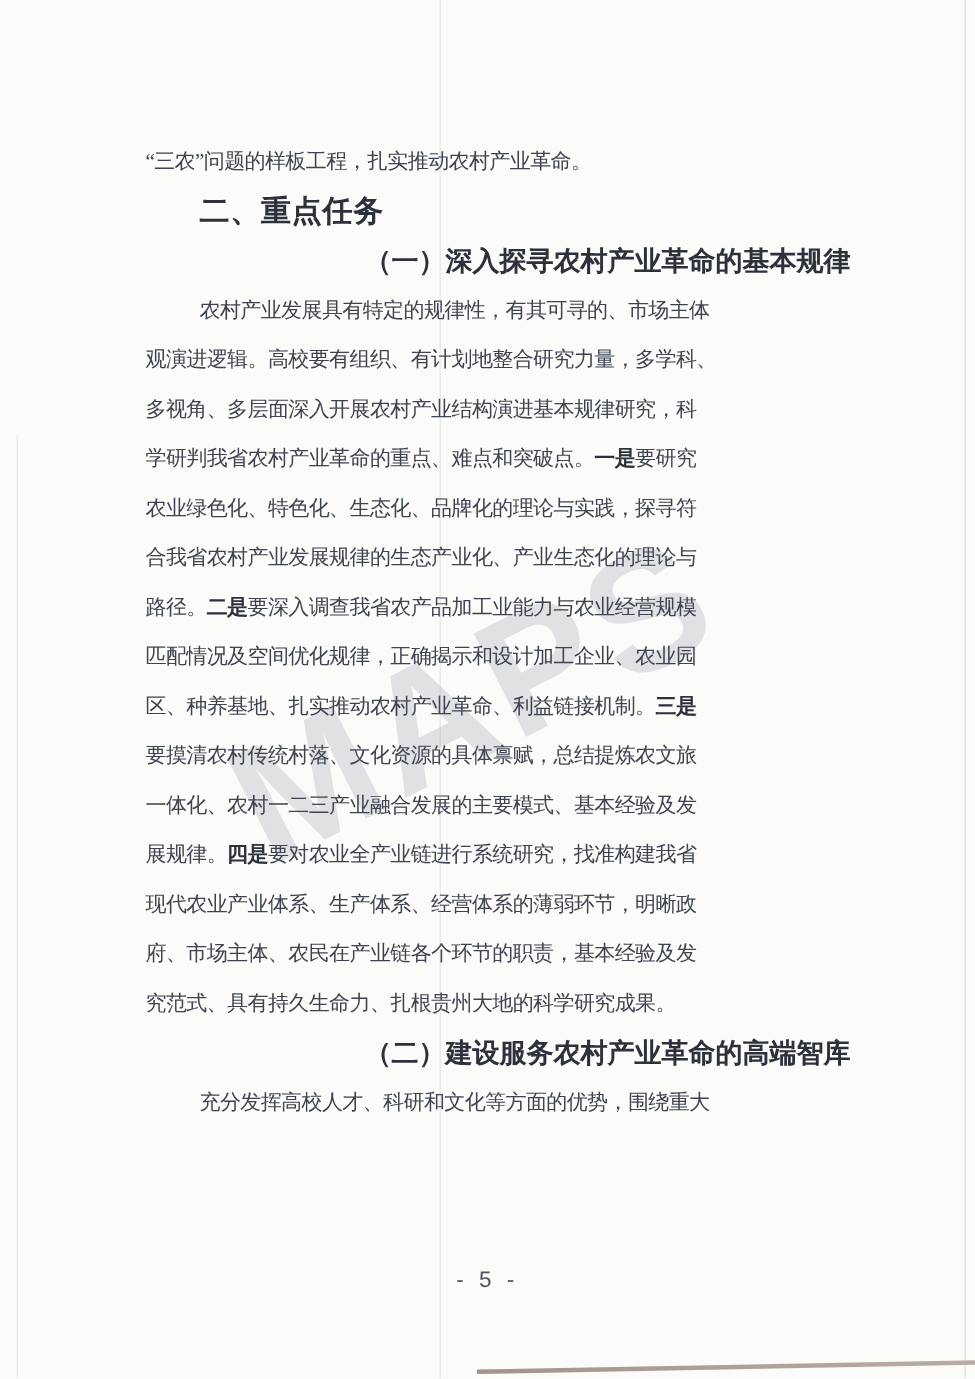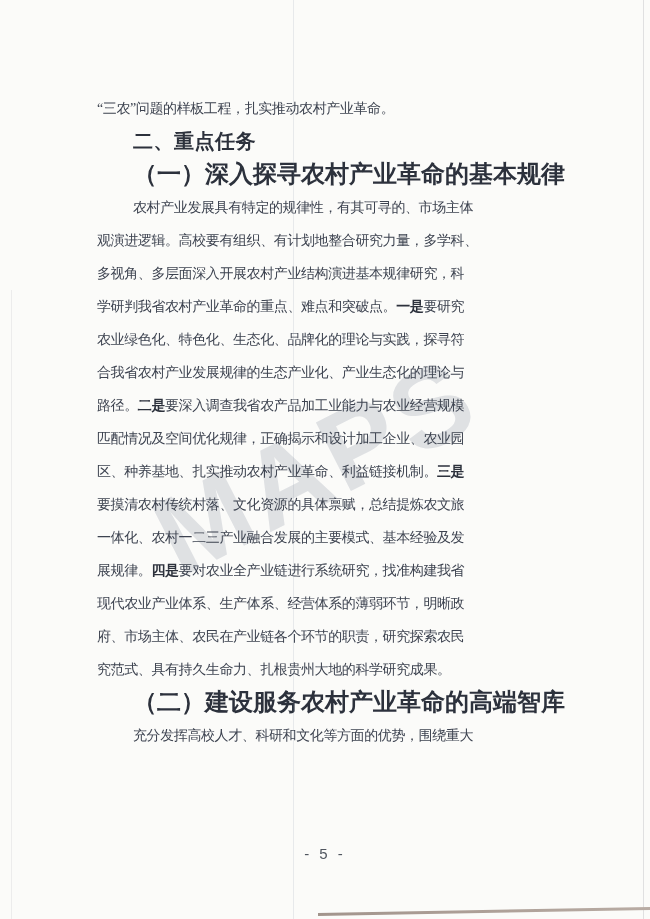--- a/index.html
+++ b/index.html
@@ -40,23 +40,24 @@
   .line.indent{ padding-left:36px; }
   .line.heading-1{
     font-family:"Liberation Sans","DejaVu Sans",sans-serif;
     font-weight:bold;
     font-size:20px;
     letter-spacing:0.5px;
     color:var(--heading);
   }
   .line.heading-2{
     font-weight:bold;
-    font-size:24px;
+    font-size:18px;
     letter-spacing:0;
     color:var(--heading);
+    text-align:right;
   }
   .seg-bold{
     font-weight:bold;
     color:var(--heading);
   }
   
   .watermark{
     position:absolute;
     left:140px;
     top:390px;
@@ -126,21 +127,21 @@
       <div class="line body"><span>学研判我省农村产业革命的重点、难点和突破点。</span><span class="seg-bold">一是</span><span>要研究</span></div>
       <div class="line body"><span>农业绿色化、特色化、生态化、品牌化的理论与实践，探寻符</span></div>
       <div class="line body"><span>合我省农村产业发展规律的生态产业化、产业生态化的理论与</span></div>
       <div class="line body"><span>路径。</span><span class="seg-bold">二是</span><span>要深入调查我省农产品加工业能力与农业经营规模</span></div>
       <div class="line body"><span>匹配情况及空间优化规律，正确揭示和设计加工企业、农业园</span></div>
       <div class="line body"><span>区、种养基地、扎实推动农村产业革命、利益链接机制。</span><span class="seg-bold">三是</span></div>
       <div class="line body"><span>要摸清农村传统村落、文化资源的具体禀赋，总结提炼农文旅</span></div>
       <div class="line body"><span>一体化、农村一二三产业融合发展的主要模式、基本经验及发</span></div>
       <div class="line body"><span>展规律。</span><span class="seg-bold">四是</span><span>要对农业全产业链进行系统研究，找准构建我省</span></div>
       <div class="line body"><span>现代农业产业体系、生产体系、经营体系的薄弱环节，明晰政</span></div>
-      <div class="line body"><span>府、市场主体、农民在产业链各个环节的职责，研究探索农民</span></div>
+      <div class="line body"><span>府、市场主体、农民在产业链各个环节的职责，基本经验及发</span></div>
       <div class="line body"><span>究范式、具有持久生命力、扎根贵州大地的科学研究成果。</span></div>
       <div class="line heading-2 indent"><span>（二）建设服务农村产业革命的高端智库</span></div>
       <div class="line body indent"><span>充分发挥高校人才、科研和文化等方面的优势，围绕重大</span></div>
     </div>
   <div class="page-number">- 5 -</div>
   <div class="crease"></div>
   <div class="edge-right"></div>
   <div class="edge-left"></div>
   <div class="edge-bottom"></div>
 </div>

